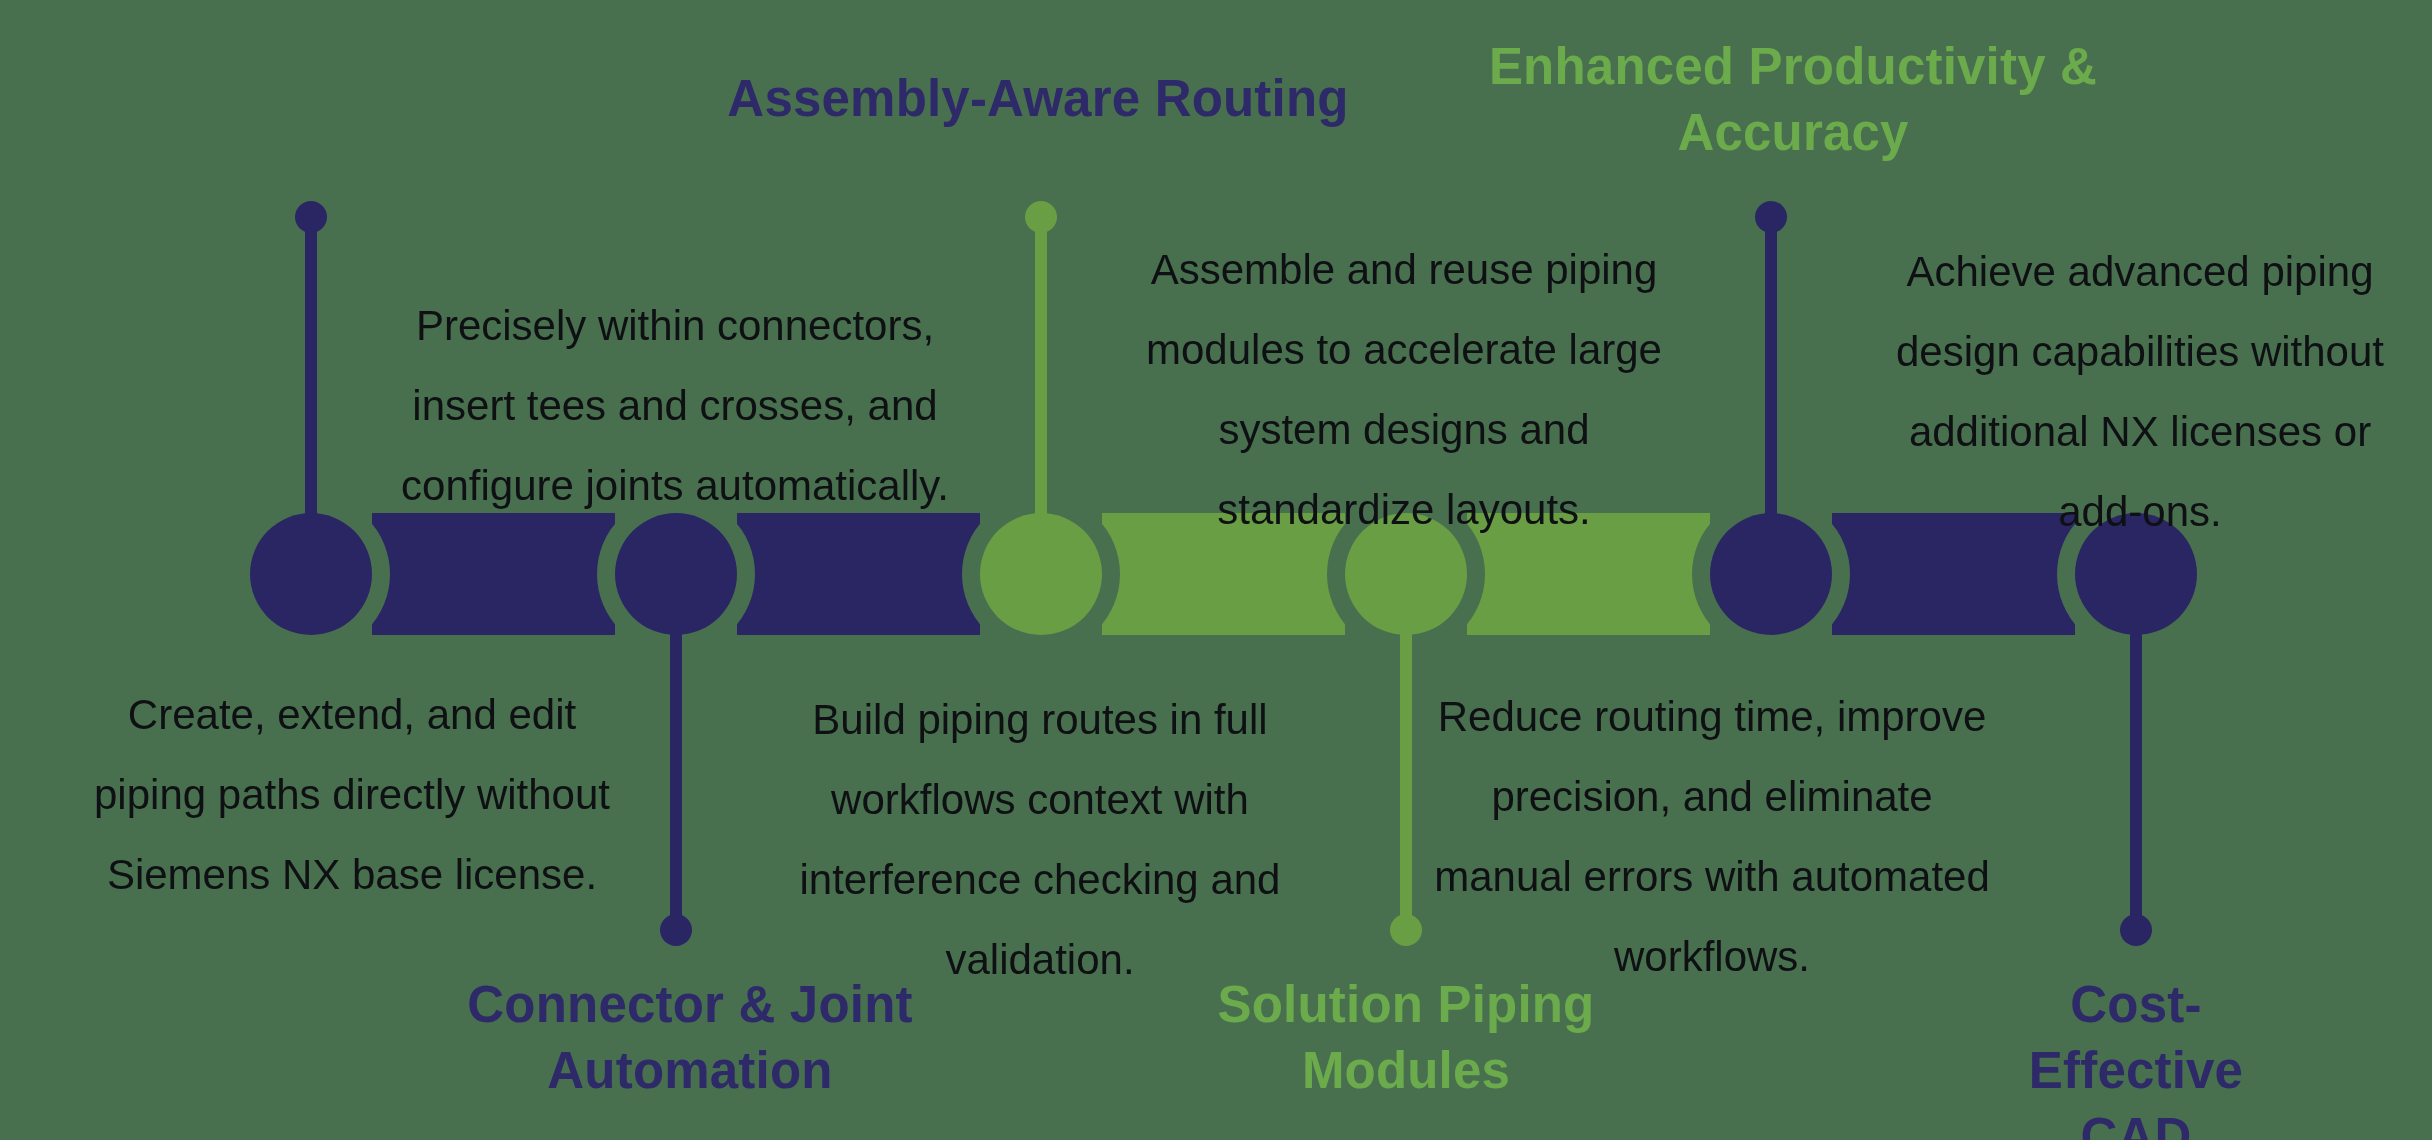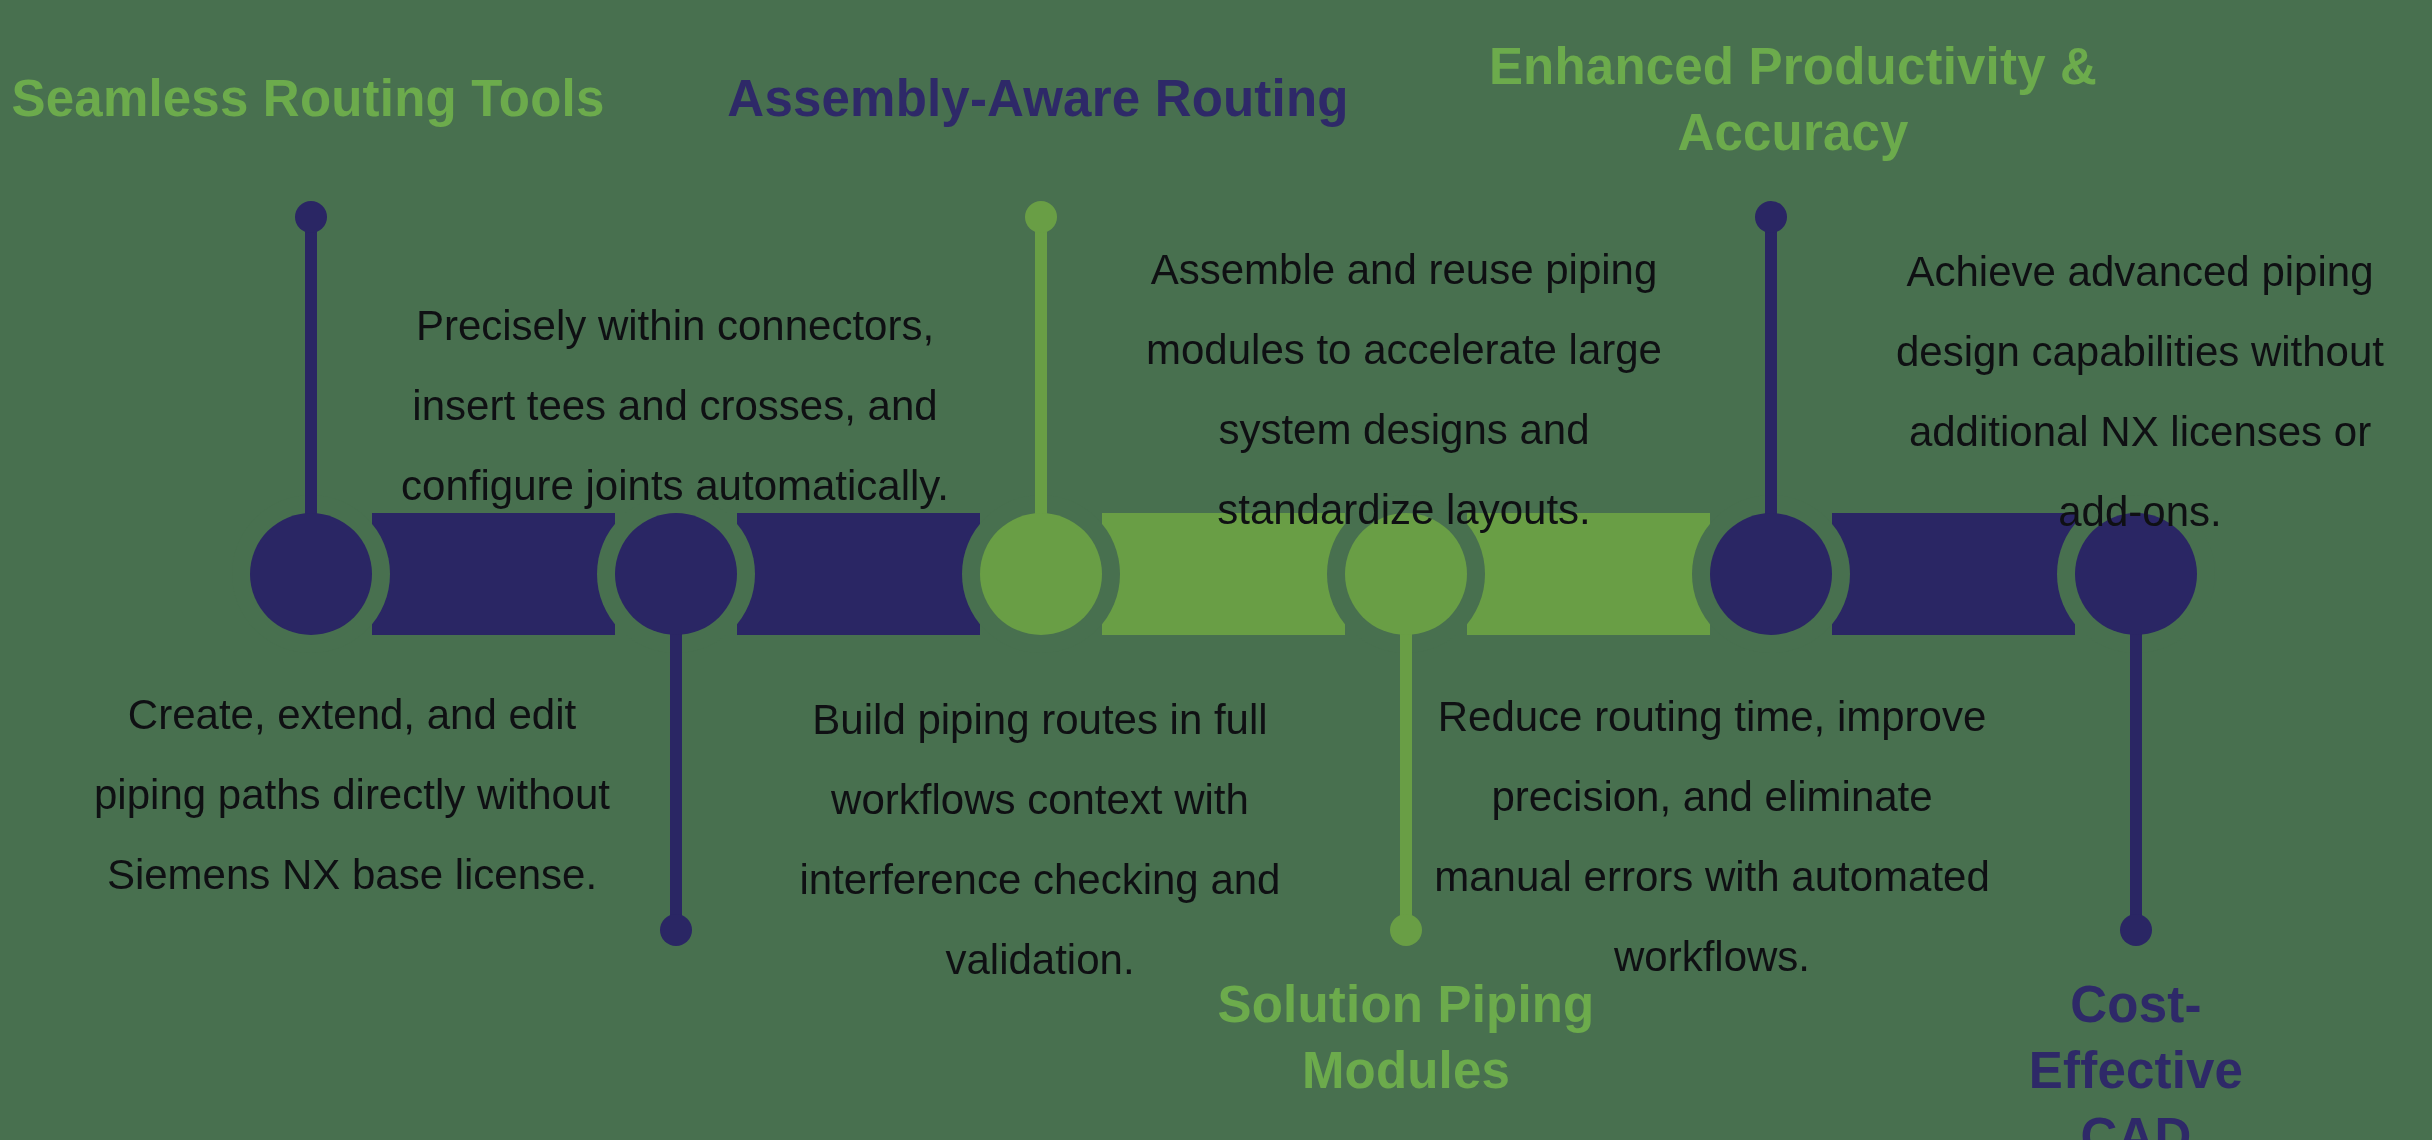--- a/index.html
+++ b/index.html
@@ -83,21 +83,22 @@
     <circle cx="2136" cy="930" r="16" style="fill:var(--navy)"></circle>
 
     <circle cx="311" cy="574" r="61" style="fill:var(--navy)"></circle>
     <circle cx="676" cy="574" r="61" style="fill:var(--navy)"></circle>
     <circle cx="1041" cy="574" r="61" style="fill:var(--green)"></circle>
     <circle cx="1406" cy="574" r="61" style="fill:var(--green)"></circle>
     <circle cx="1771" cy="574" r="61" style="fill:var(--navy)"></circle>
     <circle cx="2136" cy="574" r="61" style="fill:var(--navy)"></circle>
   </svg>
 
-  <div class="title title-green" style="left:308px;  top:66px;">Seamless Routing Tools</div>
+  <div class="title title-navy" style="left:690px;  top:972px;">Connector &amp; Joint
+Automation</div>
   <div class="title title-navy" style="left:1038px; top:66px;">Assembly-Aware Routing</div>
   <div class="title title-green" style="left:1406px; top:972px;">Solution Piping
 Modules</div>
   <div class="title title-green" style="left:1771px; top:34px;margin-left:22px;">Enhanced Productivity &amp;
 Accuracy</div>
   <div class="title title-navy" style="left:2136px; top:972px;">Cost-Effective CAD
 Solution</div>
 
   <div class="desc" style="left:352px;  top:675px;">Create, extend, and edit
 piping paths directly without

